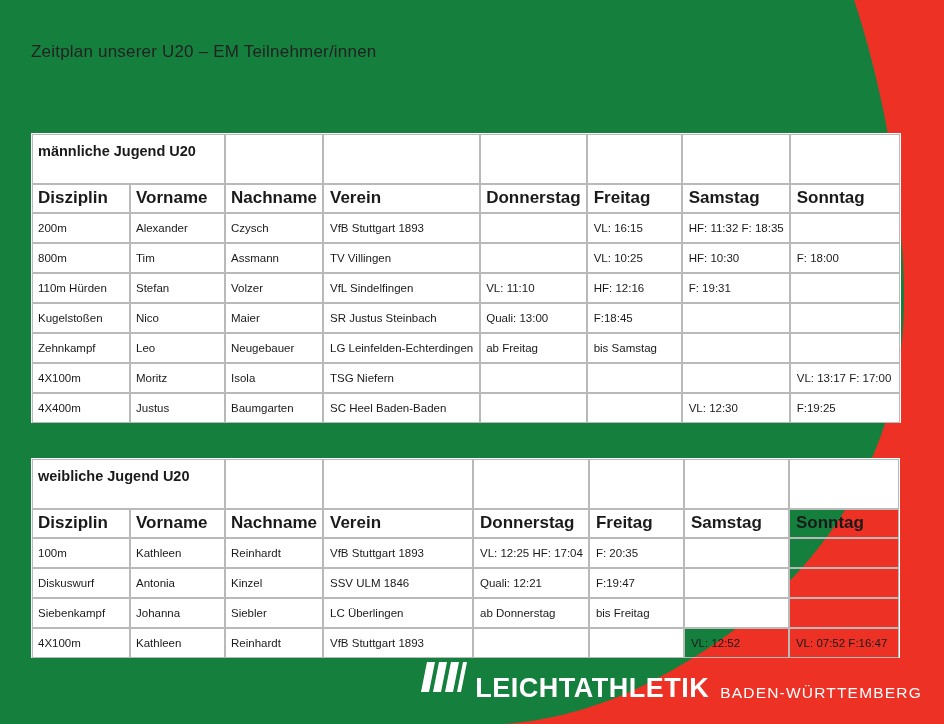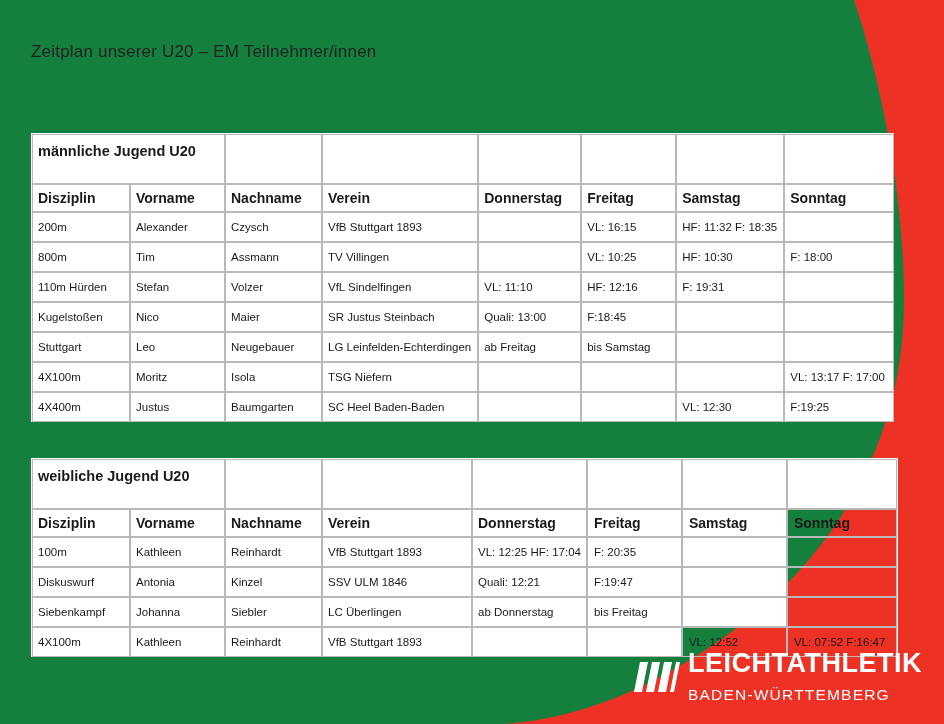--- a/index.html
+++ b/index.html
@@ -70,21 +70,21 @@
   }
   table.sched tr.title-row td {
     font-size: 14.5px;
     font-weight: bold;
     height: 25px;
     padding-top: 4px;
     padding-bottom: 20px;
   }
   table.sched tr.header-row td {
     font-weight: bold;
-    font-size: 14px;
+    font-size: 17px;
   }
   table.sched tr.data-row td {
     height: 21px;
   }
 
   
   col.c-disziplin { width: 98px; }
   col.c-vorname   { width: 95px; }
   col.c-nachname  { width: 97px; }
   col.c-verein    { width: 150px; }
@@ -105,22 +105,23 @@
     align-items: flex-end;
     color: #ffffff;
   }
   .brand-bars {
     display: inline-block;
     margin-right: 8px;
     margin-bottom: 4px;
   }
   .brand-text {
     display: flex;
-    flex-direction: column;
+    flex-direction: row;
     line-height: 1;
+    gap: 11px;
   }
   .brand-main {
     font-size: 27px;
     font-weight: bold;
     letter-spacing: 0.5px;
     color: #ffffff;
   }
   .brand-sub {
     font-size: 15.5px;
     letter-spacing: 1.2px;
@@ -206,21 +207,21 @@
         <td>Kugelstoßen</td>
         <td>Nico</td>
         <td>Maier</td>
         <td>SR Justus Steinbach</td>
         <td>Quali: 13:00</td>
         <td>F:18:45</td>
         <td></td>
         <td></td>
       </tr>
       <tr class="data-row">
-        <td>Stuttgart</td>
+        <td>Zehnkampf</td>
         <td>Leo</td>
         <td>Neugebauer</td>
         <td>LG Leinfelden-Echterdingen</td>
         <td>ab Freitag</td>
         <td>bis Samstag</td>
         <td></td>
         <td></td>
       </tr>
       <tr class="data-row">
         <td>4X100m</td>

